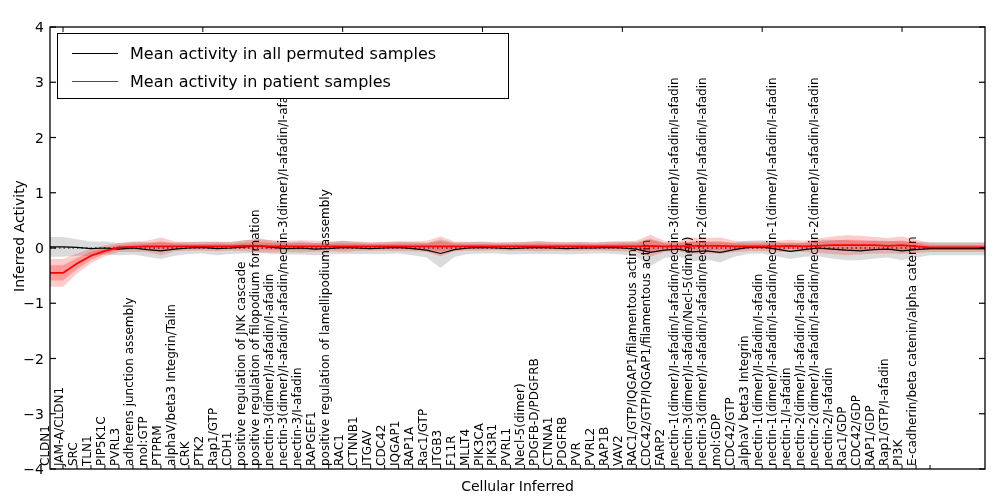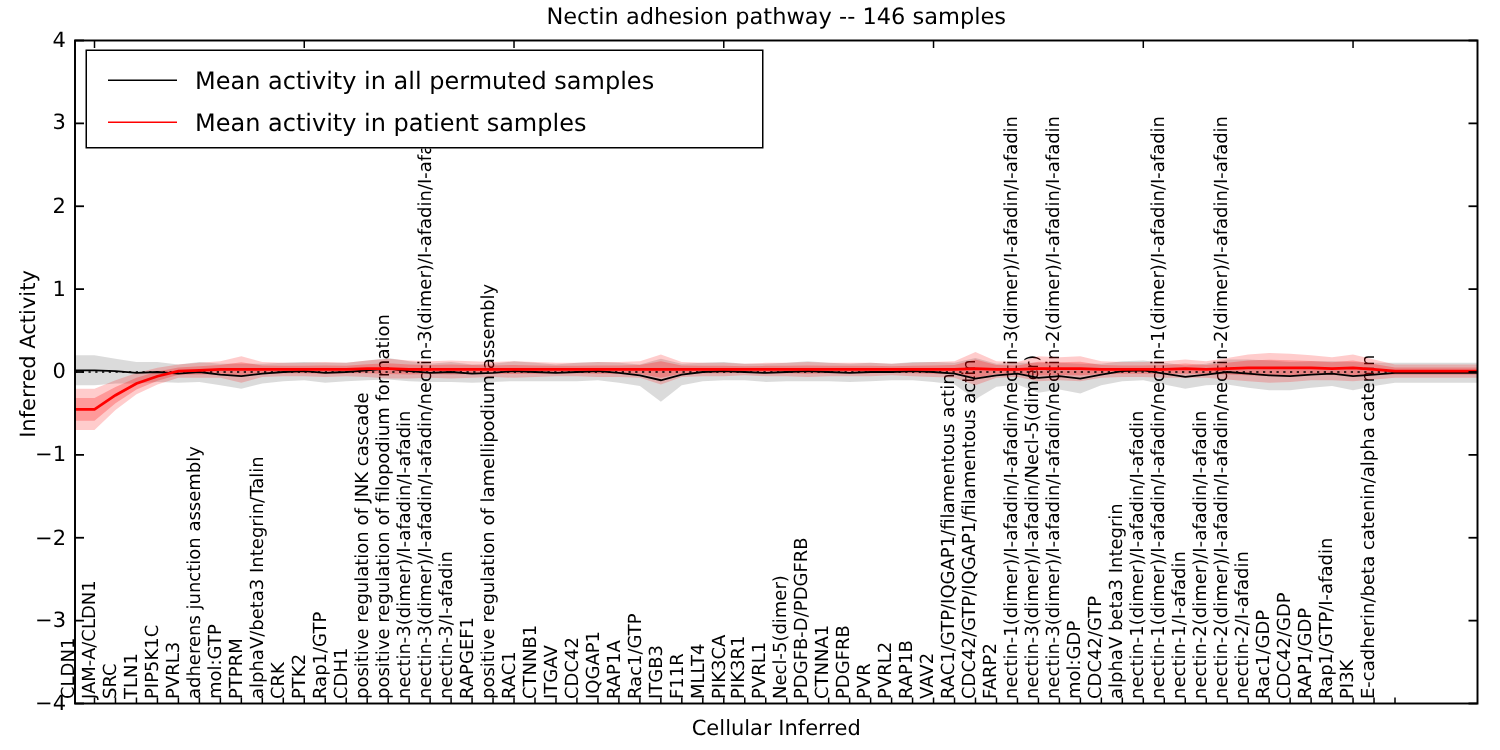--- a/index.html
+++ b/index.html
@@ -196,21 +196,20 @@
       <line x1="930" y1="469" x2="930" y2="465" stroke="#000" stroke-width="1"></line>
       <line x1="63" y1="27" x2="63" y2="32" stroke="#000" stroke-width="1"></line>
       <line x1="202.83870967741936" y1="27" x2="202.83870967741936" y2="32" stroke="#000" stroke-width="1"></line>
       <line x1="342.6774193548387" y1="27" x2="342.6774193548387" y2="32" stroke="#000" stroke-width="1"></line>
       <line x1="482.51612903225805" y1="27" x2="482.51612903225805" y2="32" stroke="#000" stroke-width="1"></line>
       <line x1="622.3548387096774" y1="27" x2="622.3548387096774" y2="32" stroke="#000" stroke-width="1"></line>
       <line x1="762.1935483870968" y1="27" x2="762.1935483870968" y2="32" stroke="#000" stroke-width="1"></line>
       <line x1="902.0322580645161" y1="27" x2="902.0322580645161" y2="32" stroke="#000" stroke-width="1"></line>
     </svg>
 
-  <div id="plot-title">Nectin adhesion pathway -- 146 samples</div>
   <div id="x-axis-title">Cellular Inferred</div>
   <div id="y-axis-title">Inferred Activity</div>
 
   <div id="legend">
     <div class="legend-entry" style="top:36px;width:100%;">
       <span class="legend-line" style="border-top-color:#ff0000;top:11px;"></span>
       <span class="legend-text">Mean activity in patient samples</span>
     </div>
     <div class="legend-entry" style="top:8px;width:100%;">
       <span class="legend-line" style="border-top-color:#000000;top:11px;"></span>

